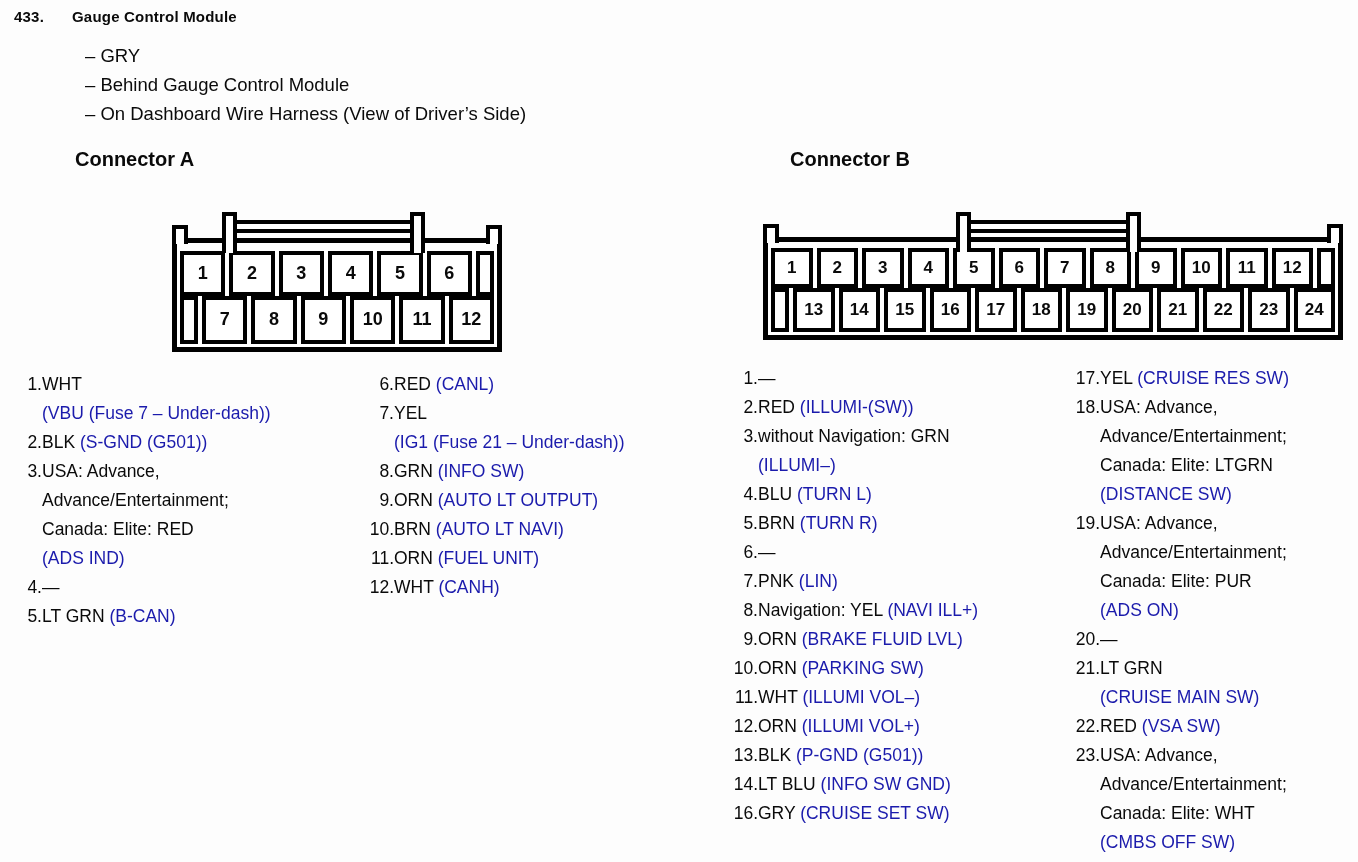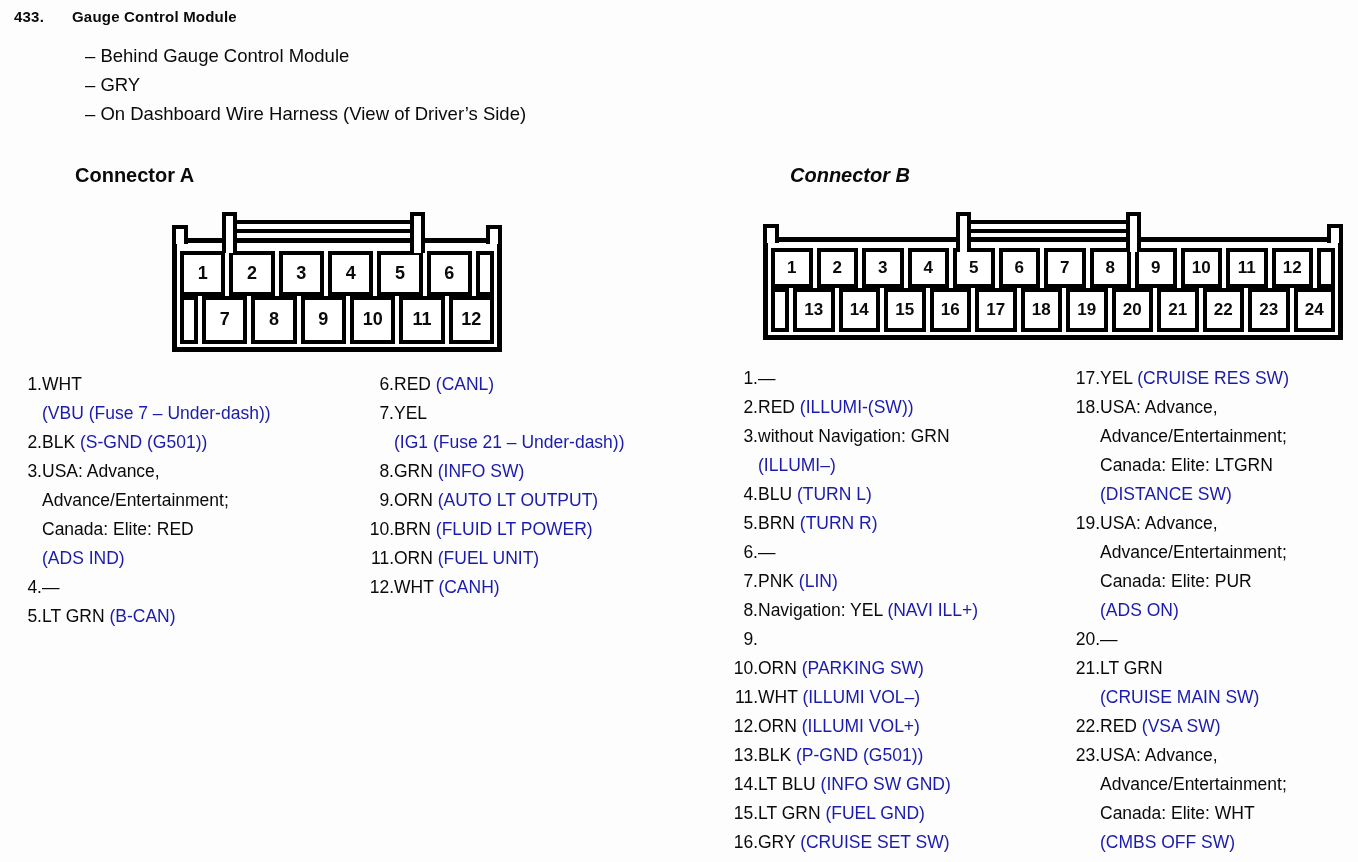--- a/index.html
+++ b/index.html
@@ -10,23 +10,23 @@
     -webkit-font-smoothing:antialiased;
   }
   .abs{position:absolute;}
 
   
   .doc-title{left:14px;top:8px;display:flex;font-weight:700;font-size:15px;letter-spacing:.2px;}
   .doc-title .tnum{width:58px;}
   .bullets{left:85px;top:41px;font-size:18.5px;line-height:29px;}
 
   
-  .conn-heading{font-weight:700;font-size:20px;margin-top:16px;}
+  .conn-heading{font-weight:700;font-size:20px;}
   #headA{left:75px;top:148px;}
-  #headB{left:790px;top:148px;font-style:italic;}
+  #headB{left:790px;top:148px;}
 
   
   .fig{position:absolute;}
   #figA{left:172px;top:210px;width:330px;height:148px;}
   #figB{left:763px;top:212px;width:580px;height:136px;}
 
   .conn-body{position:absolute;left:0;right:0;border:5px solid #000;background:#fff;
     box-sizing:border-box;display:flex;flex-direction:column;}
   #figA .conn-body{top:28px;height:114px;padding:8px 3px 3px 3px;}
   #figB .conn-body{top:25px;height:103px;padding:6px 3px 3px 3px;}
@@ -70,22 +70,22 @@
   .black{color:#0a0a0a;}
 </style>
 </head>
 <body style="background: rgb(253, 253, 253);">
 
 <div class="abs doc-title">
   <span class="tnum">433.</span>
   <span>Gauge Control Module</span>
 </div>
 <div class="abs bullets">
+  <div>– GRY</div>
   <div>– Behind Gauge Control Module</div>
-  <div>– GRY</div>
   <div>– On Dashboard Wire Harness (View of Driver’s Side)</div>
 </div>
 
 <div class="abs conn-heading" id="headA">Connector A</div>
 <div class="abs conn-heading" id="headB">Connector B</div>
 
 <div class="fig" id="figA">
   <div class="tab-bar" style="left:57px;width:193px;"></div>
   <div class="prong" style="left:50px;"></div>
   <div class="prong" style="left:238px;"></div>
@@ -187,21 +187,21 @@
     <div class="pl-item">
       <span class="pl-num">8.</span>
       <span class="pl-body"><span class="black">GRN </span><span class="blue">(INFO SW)</span></span>
     </div>
     <div class="pl-item">
       <span class="pl-num">9.</span>
       <span class="pl-body"><span class="black">ORN </span><span class="blue">(AUTO LT OUTPUT)</span></span>
     </div>
     <div class="pl-item">
       <span class="pl-num">10.</span>
-      <span class="pl-body"><span class="black">BRN </span><span class="blue">(FLUID LT POWER)</span></span>
+      <span class="pl-body"><span class="black">BRN </span><span class="blue">(AUTO LT NAVI)</span></span>
     </div>
     <div class="pl-item">
       <span class="pl-num">11.</span>
       <span class="pl-body"><span class="black">ORN </span><span class="blue">(FUEL UNIT)</span></span>
     </div>
     <div class="pl-item">
       <span class="pl-num">12.</span>
       <span class="pl-body"><span class="black">WHT </span><span class="blue">(CANH)</span></span>
     </div>
   </div>
@@ -233,20 +233,21 @@
     <div class="pl-item">
       <span class="pl-num">7.</span>
       <span class="pl-body"><span class="black">PNK </span><span class="blue">(LIN)</span></span>
     </div>
     <div class="pl-item">
       <span class="pl-num">8.</span>
       <span class="pl-body"><span class="black">Navigation: YEL </span><span class="blue">(NAVI ILL+)</span></span>
     </div>
     <div class="pl-item">
       <span class="pl-num">9.</span>
+      <span class="pl-body"><span class="black">ORN </span><span class="blue">(BRAKE FLUID LVL)</span></span>
     </div>
     <div class="pl-item">
       <span class="pl-num">10.</span>
       <span class="pl-body"><span class="black">ORN </span><span class="blue">(PARKING SW)</span></span>
     </div>
     <div class="pl-item">
       <span class="pl-num">11.</span>
       <span class="pl-body"><span class="black">WHT </span><span class="blue">(ILLUMI VOL–)</span></span>
     </div>
     <div class="pl-item">
@@ -255,24 +256,20 @@
     </div>
     <div class="pl-item">
       <span class="pl-num">13.</span>
       <span class="pl-body"><span class="black">BLK </span><span class="blue">(P-GND (G501))</span></span>
     </div>
     <div class="pl-item">
       <span class="pl-num">14.</span>
       <span class="pl-body"><span class="black">LT BLU </span><span class="blue">(INFO SW GND)</span></span>
     </div>
     <div class="pl-item">
-      <span class="pl-num">15.</span>
-      <span class="pl-body"><span class="black">LT GRN </span><span class="blue">(FUEL GND)</span></span>
-    </div>
-    <div class="pl-item">
       <span class="pl-num">16.</span>
       <span class="pl-body"><span class="black">GRY </span><span class="blue">(CRUISE SET SW)</span></span>
     </div>
   </div>
 <div class="pin-list" id="bList2">
     <div class="pl-item">
       <span class="pl-num">17.</span>
       <span class="pl-body"><span class="black">YEL </span><span class="blue">(CRUISE RES SW)</span></span>
     </div>
     <div class="pl-item">

